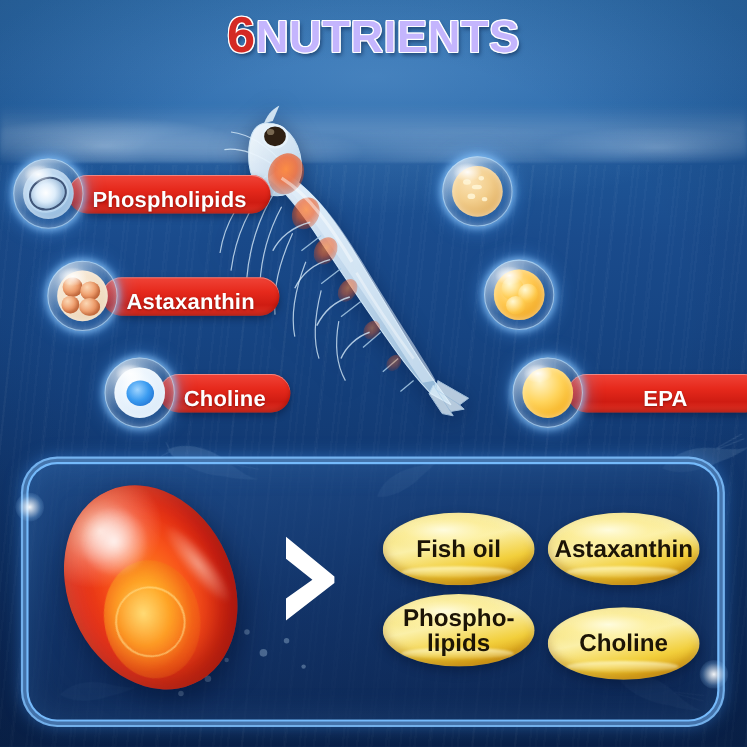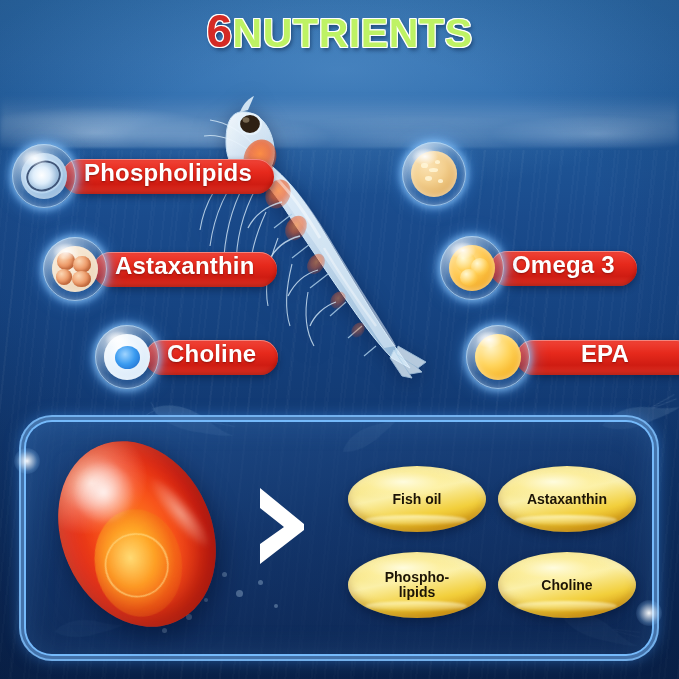--- a/index.html
+++ b/index.html
@@ -90,21 +90,21 @@
   }
   .title-line {
     font-weight: 700;
     letter-spacing: .6px;
     line-height: 1;
     white-space: nowrap;
   }
   .title-line1 { font-size: 41px; }
   .title-line2 { font-size: 41px; margin-top: 5px; }
   .t-cream {
-    color: #bef264;
+    color: #c4b5fd;
     text-shadow:
       0 0 1px #ffffff,
       1px 0 0 #ffffff, -1px 0 0 #ffffff, 0 1px 0 #ffffff, 0 -1px 0 #ffffff,
       1px 1px 0 #ffffff, -1px 1px 0 #ffffff, 1px -1px 0 #ffffff, -1px -1px 0 #ffffff,
       2px 3px 4px rgba(5,25,60,.55);
   }
   .t-red {
     color: #d42a24;
     font-size: 46px;
     text-shadow:
@@ -225,25 +225,25 @@
     background: radial-gradient(circle at 34% 28%, #fff4c8 0%, #ffd45c 42%, #f4ac18 80%, #dd8f06 100%);
   }
 
   
   .pill {
     position: relative;
     margin-left: -14px;
     height: 35px;
     border-radius: 18px;
     display: flex;
-    align-items: flex-start;
+    align-items: flex-end;
     justify-content: center;
     padding: 0 22px;
     color: #ffffff;
-    font-size: 24px;
+    font-size: 20px;
     font-weight: 700;
     letter-spacing: .2px;
     white-space: nowrap;
     background: linear-gradient(180deg, #f04438 0%, #e6291c 38%, #cf1c12 72%, #e03427 100%);
     box-shadow:
       0 3px 7px rgba(4,20,50,.45),
       inset 0 1px 0 rgba(255,190,185,.55),
       inset 0 -2px 4px rgba(120,10,5,.45);
     text-shadow: 0 1px 2px rgba(90,8,4,.55);
     z-index: 2;
@@ -341,21 +341,21 @@
   }
   .oval {
     position: absolute;
     width: 138px; height: 66px;
     border-radius: 50%;
     display: flex;
     align-items: center;
     justify-content: center;
     text-align: center;
     color: #1c1406;
-    font-size: 14px;
+    font-size: 22px;
     font-weight: 700;
     line-height: 1.05;
     background:
       radial-gradient(ellipse 60% 36% at 40% 24%, rgba(255,253,226,.95) 0%, rgba(255,243,170,.55) 44%, rgba(255,230,120,0) 74%),
       linear-gradient(168deg, #f4d43a 0%, #f6e27a 20%, #fbf0a8 42%, #f2cf3c 68%, #d89c12 88%, #b87a08 100%);
     box-shadow:
       0 4px 10px rgba(0,15,45,.45),
       inset 0 -4px 9px rgba(160,105,5,.45),
       inset 0 3px 7px rgba(255,255,220,.6);
   }
@@ -364,21 +364,21 @@
     position:absolute;
     left: 12%; bottom: 10%;
     width: 74%; height: 16%;
     border-radius: 50%;
     background: linear-gradient(180deg, rgba(255,252,215,.75), rgba(255,240,160,.15));
     filter: blur(1px);
     pointer-events:none;
   }
   .ov-1 { left: 0;    top: 0; }
   .ov-2 { left: 150px; top: 0; }
-  .ov-3 { left: 0;    top: 86px; }
+  .ov-3 { left: 0;    top: 74px; }
   .ov-4 { left: 150px; top: 86px; }
   .oval span { position: relative; z-index: 2; }
 
   .bubbly {
     position:absolute;
     border-radius:50%;
     background: rgba(210,235,255,.30);
   }
 </style>
 </head>
@@ -579,23 +579,20 @@
   <div class="nutrient right" style="left:440px; top:236px;">
     <div class="bubble">
       <div class="core c-omega">
         <div class="drop" style="left:16%; top:16%; width:42%; height:44%;"></div>
         <div class="drop" style="left:48%; top:28%; width:38%; height:40%;"></div>
         <div class="drop" style="left:24%; top:52%; width:40%; height:38%;"></div>
       </div>
       <div class="gloss"></div>
         <div class="rim"></div>
     </div>
-    <div class="pill">
-      <span>Omega 3</span>
-    </div>
   </div>
 
   <div class="nutrient right" style="left:466px; top:325px;">
     <div class="bubble">
       <div class="core c-epa2"></div>
       <div class="gloss"></div>
         <div class="rim"></div>
     </div>
     <div class="pill" style="min-width:134px;">
       <span>EPA</span>

